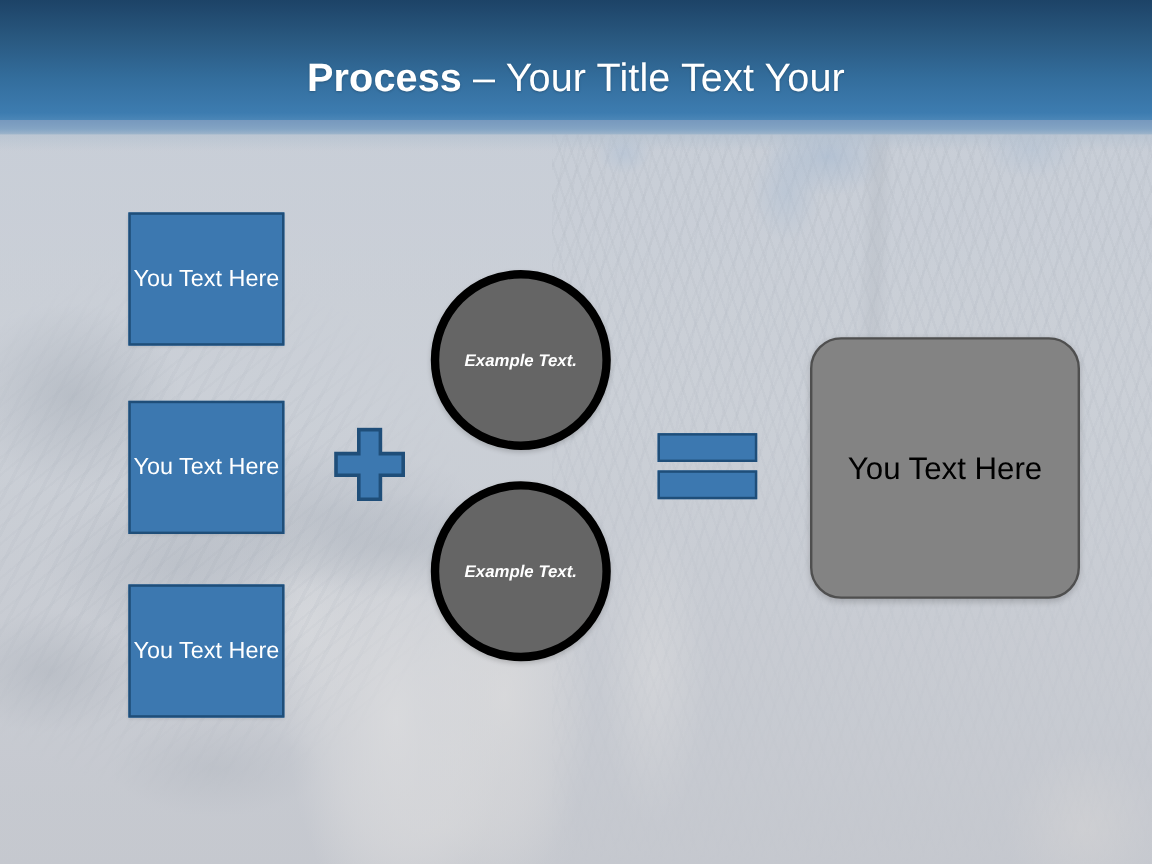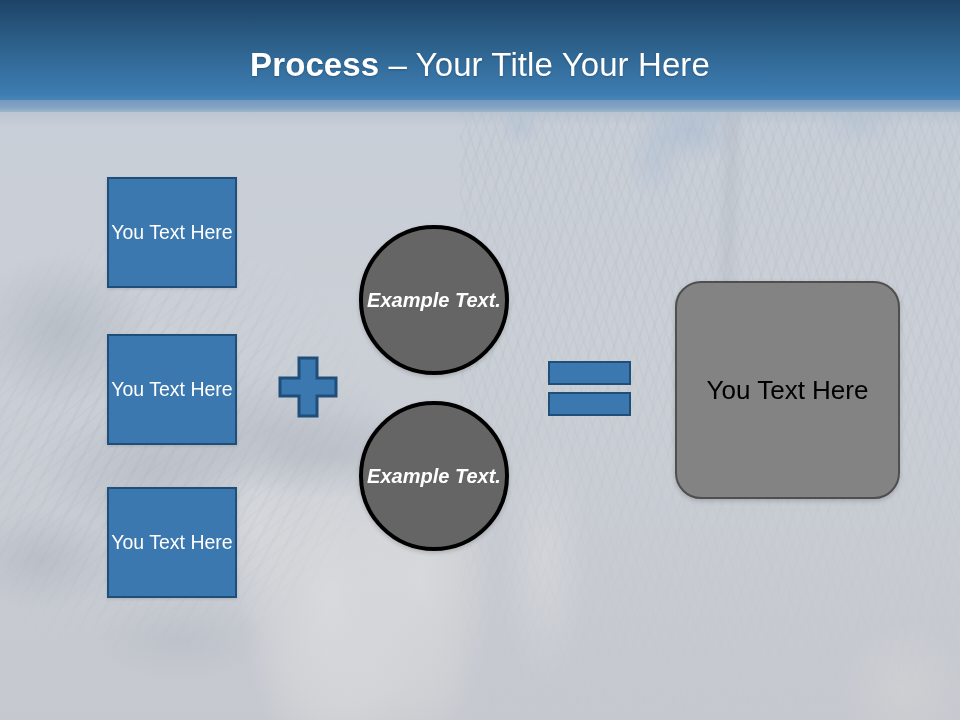--- a/index.html
+++ b/index.html
@@ -125,24 +125,24 @@
   #plus-sign{
     position:absolute;left:278px;top:356px;width:60px;height:62px;
   }
   #plus-sign svg{display:block;}
 
   
   .gray-circle{
     position:absolute;
     width:150px;height:150px;border-radius:50%;
     background:#656565;
-    border:4px solid #000000;
+    border:7px solid #000000;
     box-sizing:border-box;
     color:#ffffff;
-    font-size:20px;font-weight:bold;font-style:italic;
+    font-size:14px;font-weight:bold;font-style:italic;
     line-height:1.45;text-align:center;
     display:flex;align-items:center;justify-content:center;
     box-shadow:0 2px 4px rgba(0,0,0,.18);
   }
   #circle-1{left:359px;top:225px;}
   #circle-2{left:359px;top:401px;}
 
   
   #equals-sign{position:absolute;left:548px;top:361px;width:83px;height:55px;}
   .eq-bar{
@@ -178,21 +178,21 @@
   <div class="bg-layer" id="bg-leaves"></div>
   <div class="bg-layer" id="bg-palms"></div>
   <div class="bg-layer" id="bg-sky"></div>
   <div class="bg-layer" id="bg-trunk"></div>
   <div class="bg-layer" id="bg-wash"></div>
 
   <div id="header"></div>
   <div id="header-fade"></div>
 
   <div id="slide-title">
-    <span class="t-bold">Process</span><span class="t-rest"> – Your Title Your Here</span>
+    <span class="t-bold">Process</span><span class="t-rest"> – Your Title Text Your</span>
   </div>
 
   <div class="blue-box" id="blue-box-1">
     <span>You Text Here</span>
   </div>
   <div class="blue-box" id="blue-box-2">
     <span>You Text Here</span>
   </div>
   <div class="blue-box" id="blue-box-3">
     <span>You Text Here</span>

